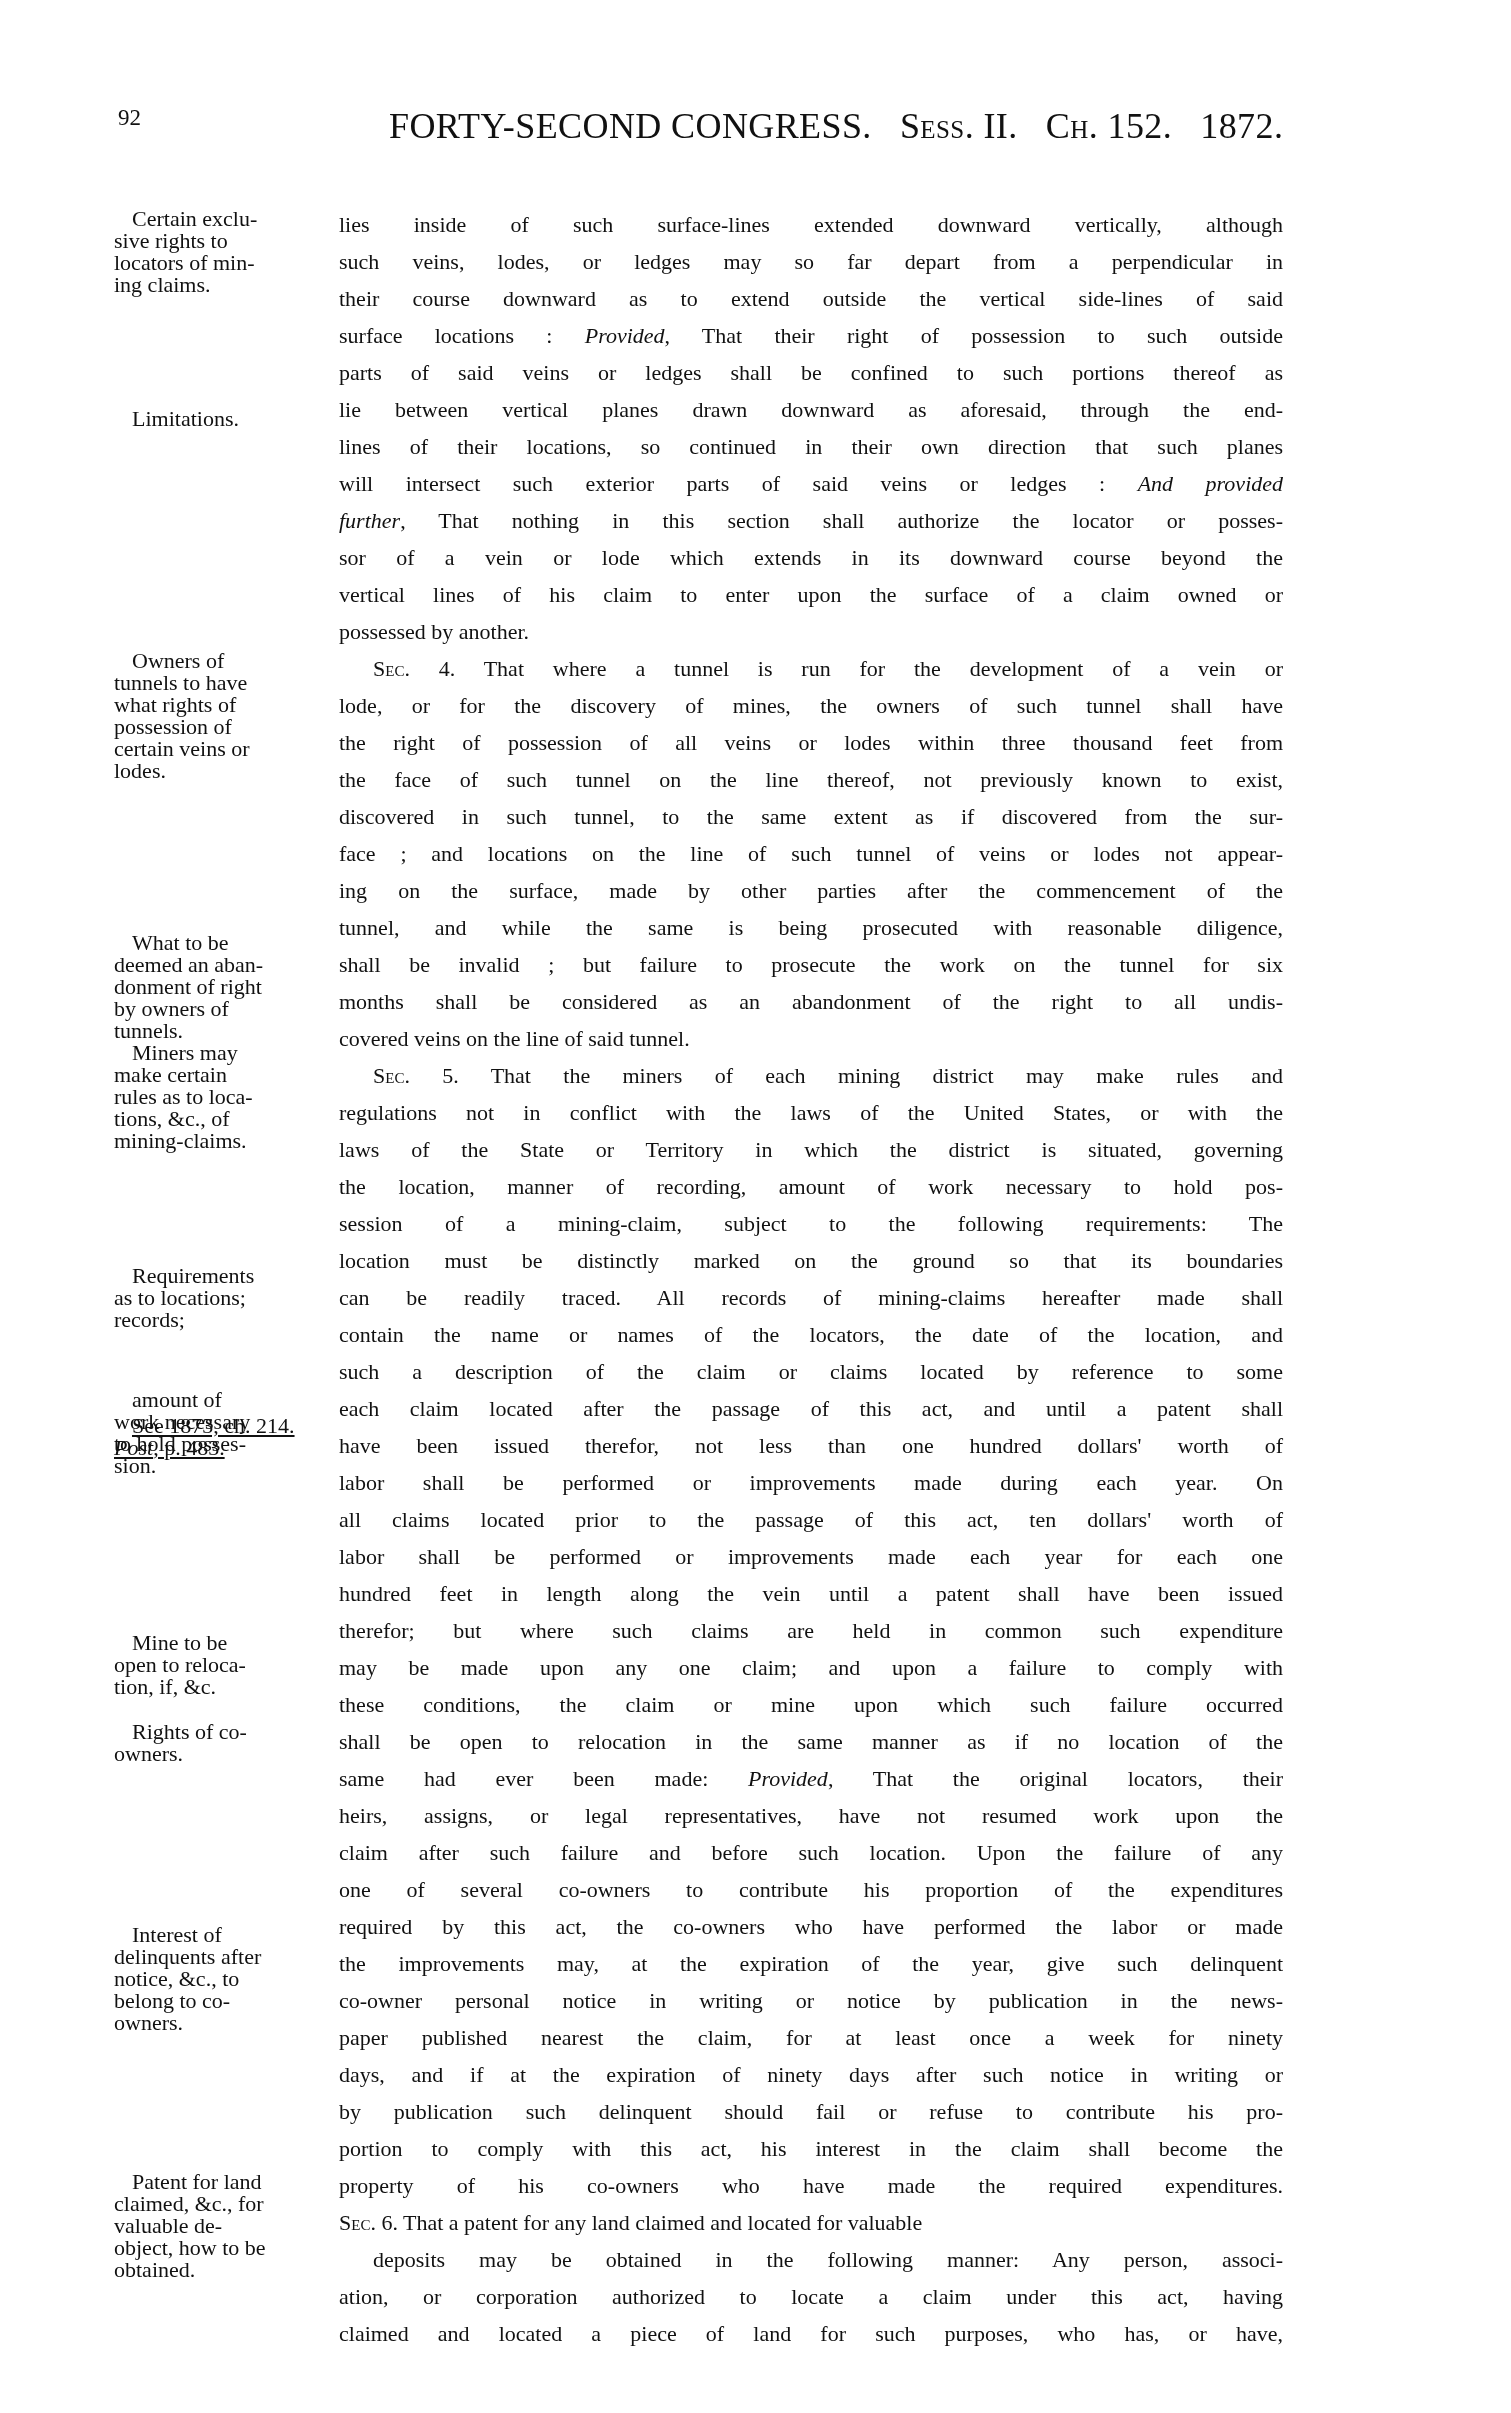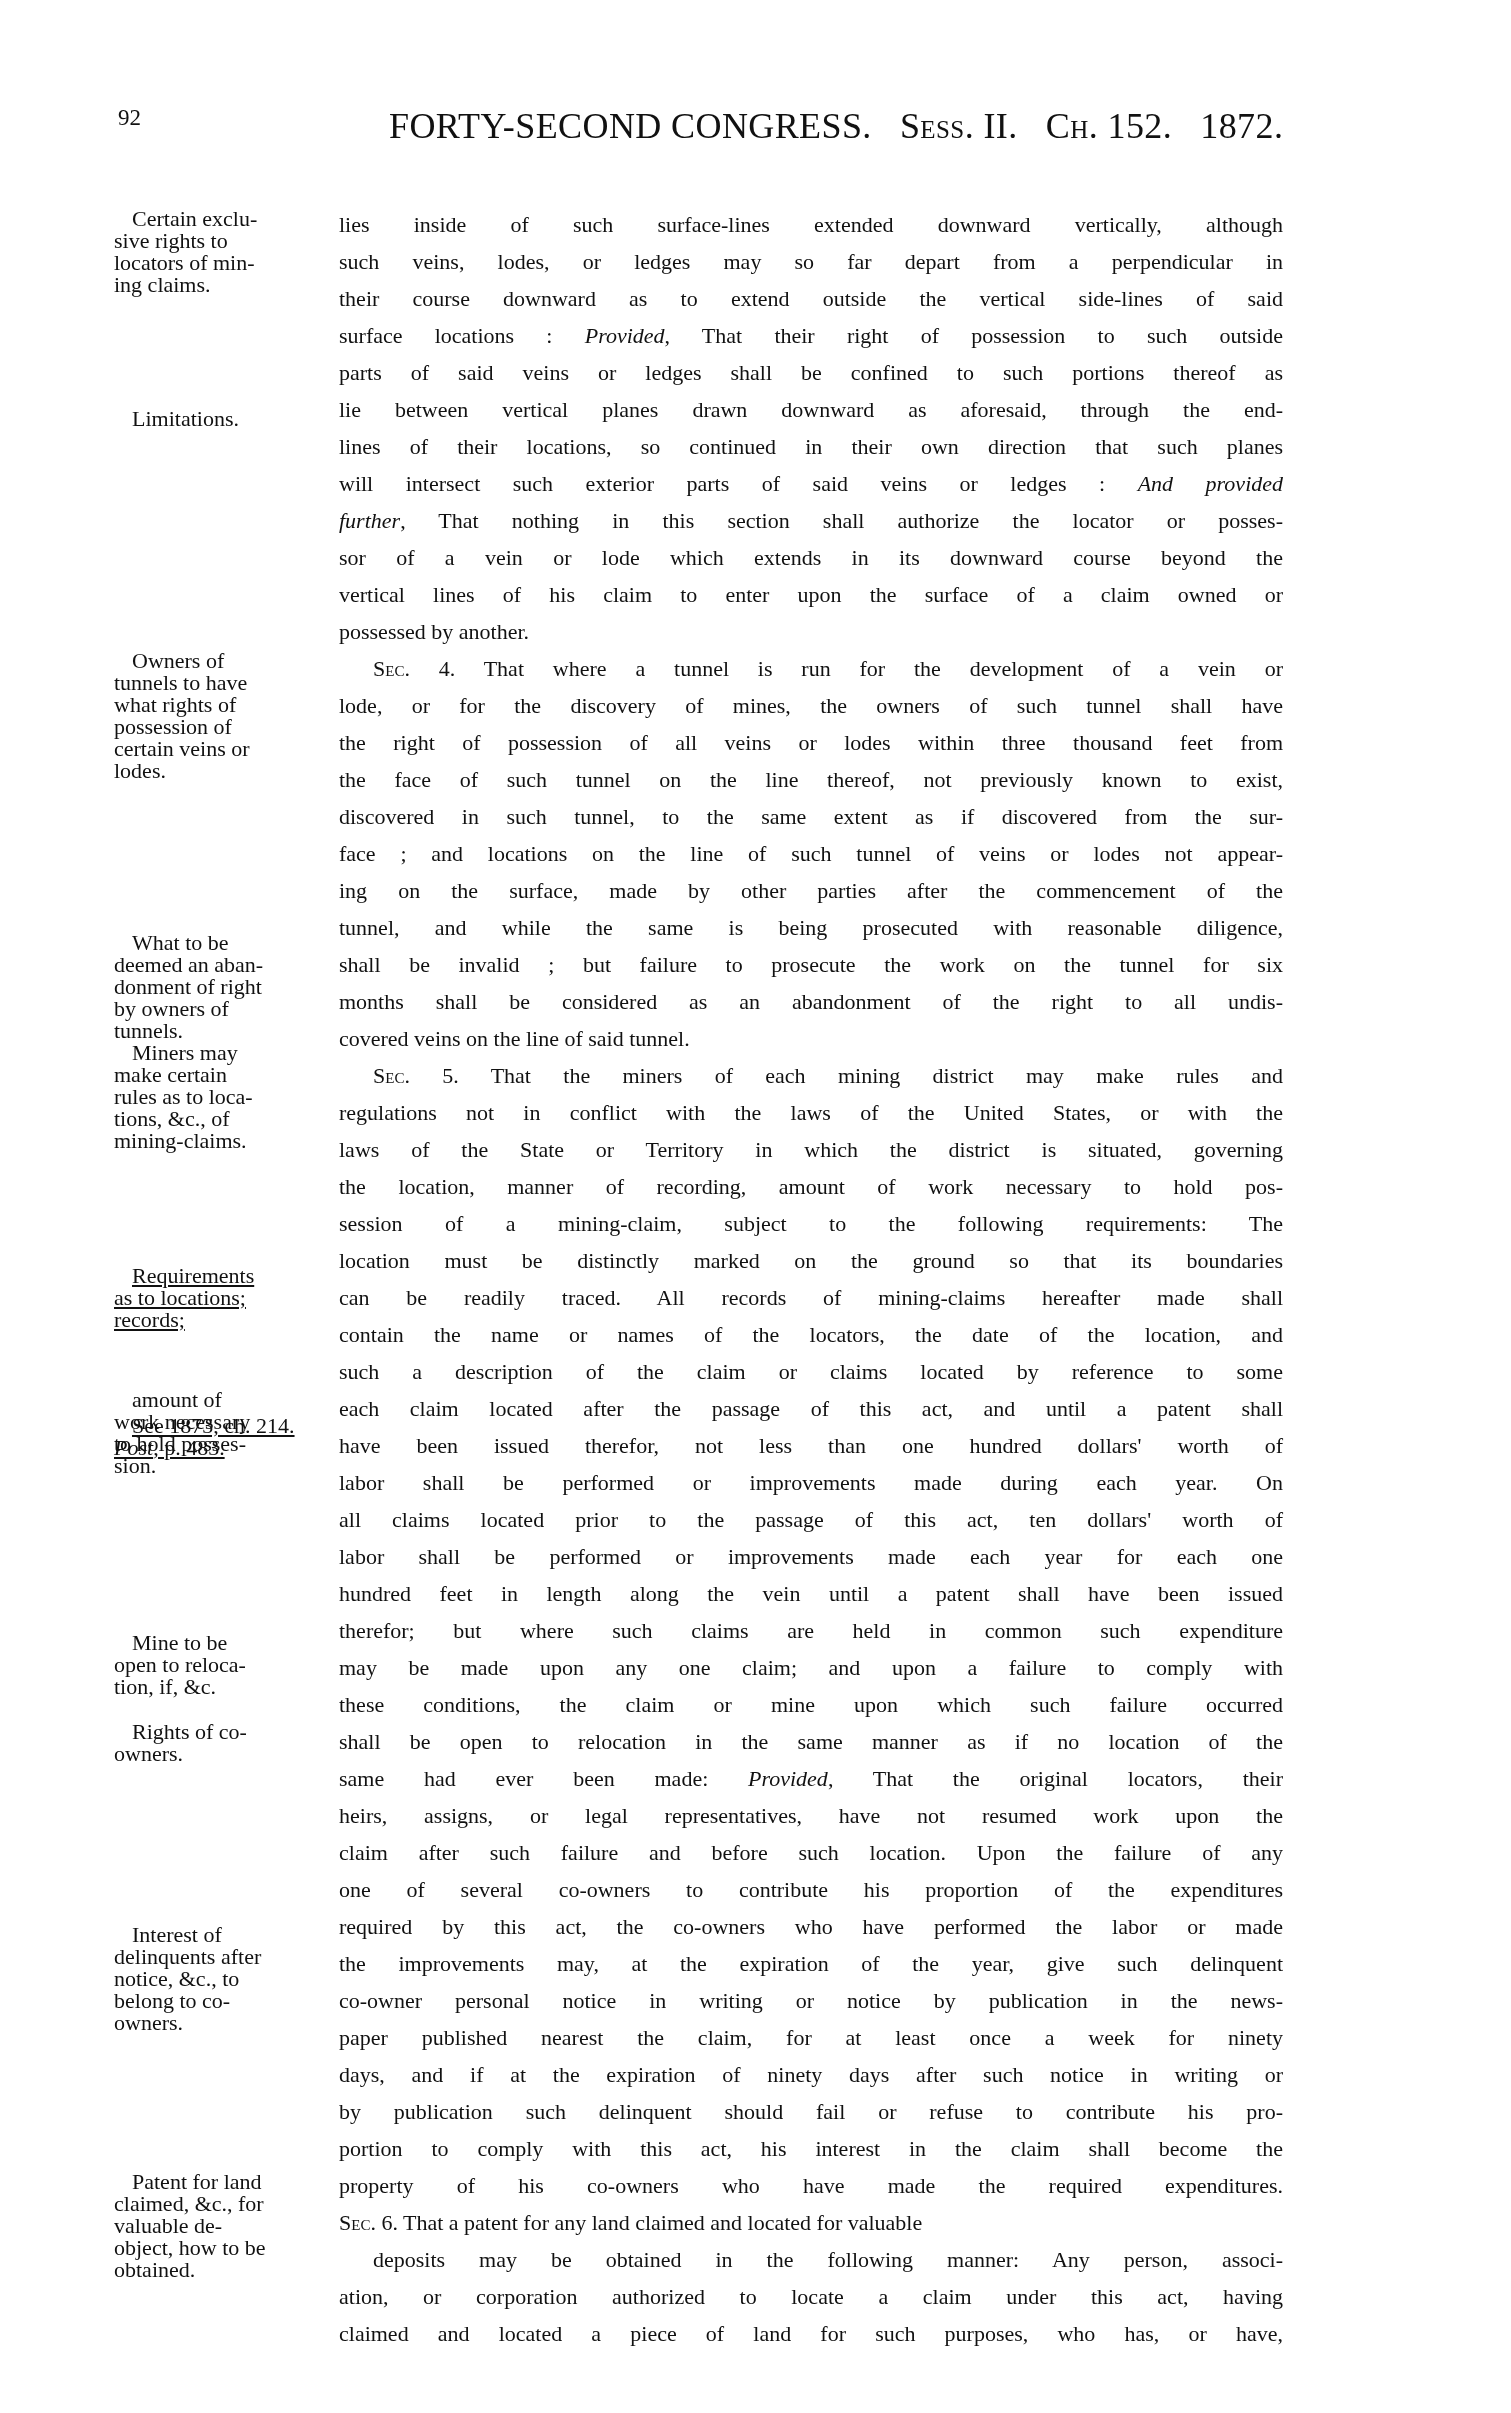--- a/index.html
+++ b/index.html
@@ -58,21 +58,21 @@
       <div>by owners of</div>
       <div>tunnels.</div>
     </div>
     <div class="mn" style="top: 1042px;">
       <div class="ind">Miners may</div>
       <div>make certain</div>
       <div>rules as to loca-</div>
       <div>tions, &amp;c., of</div>
       <div>mining-claims.</div>
     </div>
-    <div class="mn" style="top: 1265px; text-decoration: underline;">
+    <div class="mn" style="top: 1265px;">
       <div class="ind">Requirements</div>
       <div>as to locations;</div>
       <div>records;</div>
     </div>
     <div class="mn" style="top: 1389px;">
       <div class="ind">amount of</div>
       <div>work necessary</div>
       <div>to hold posses-</div>
       <div>sion.</div>
     </div>

